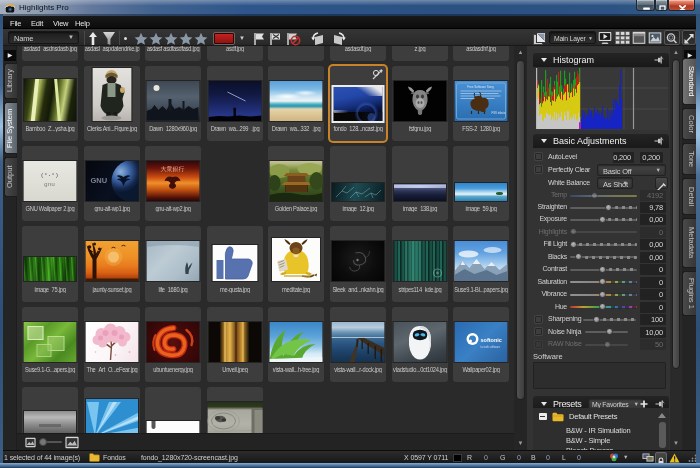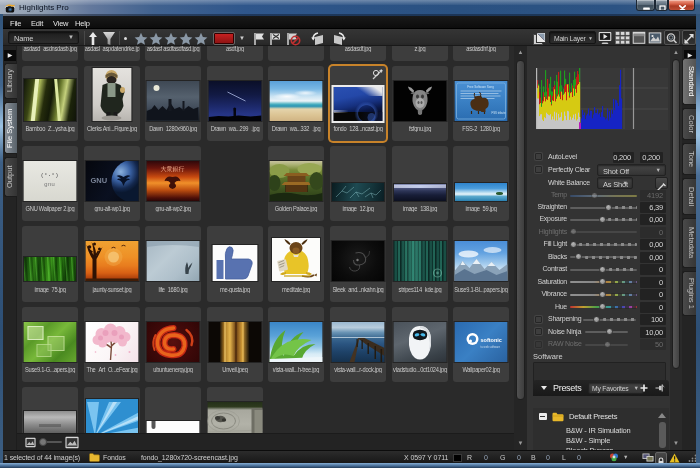--- a/index.html
+++ b/index.html
@@ -659,20 +659,30 @@
         <rect x="1.8" y="2" width="12.4" height="10" fill="#333"></rect>
         <path d="M2.4 10.5 L6 6 L8.5 8.5 L11 5 L13.6 10.5 Z" fill="#bbb"></path>
       </svg>
 </div>
 <div id="vscroll">
       <div class="sbarrow" style="top:0;">▲</div>
       <div class="thumb"></div>
       <div class="sbarrow" style="bottom:1px;">▼</div>
     </div>
 <div id="rpanel">
+<div class="sechead" style="top:7px;">
+        <div class="tri"></div>
+        <div class="nm">Histogram</div>
+        <svg class="pin" style="left:auto;right:5px;top:3px;" width="10" height="8" viewBox="0 0 10 8">
+          <path d="M0.5 4 L4 4" stroke="#c8c8c8" stroke-width="1"></path>
+          <rect x="4" y="1.8" width="2.6" height="4.4" fill="#c8c8c8"></rect>
+          <path d="M7.2 0.5 L7.2 7.5" stroke="#c8c8c8" stroke-width="1.1"></path>
+          <path d="M7.2 1 L9.3 3" stroke="#c8c8c8" stroke-width="0.8"></path>
+        </svg>
+      </div>
 <div style="position:absolute;left:9px;top:22px;width:132px;height:62px;background:#383838;">
 <svg width="132" height="62" viewBox="0 0 132 62" style="position:absolute;left:0;top:0;">
 <line x1="44" y1="0" x2="44" y2="61" stroke="#494949"></line>
           <line x1="88" y1="0" x2="88" y2="61" stroke="#494949"></line>
 <line x1="0" y1="20" x2="132" y2="20" stroke="#494949"></line>
           <line x1="0" y1="41" x2="132" y2="41" stroke="#494949"></line>
 <rect x="1" y="22.6" width="1.15" height="38.4" fill="#1e9e1e"></rect>
           <rect x="1" y="12.2" width="1.15" height="48.8" fill="#c22016"></rect>
           <rect x="1" y="20.1" width="1.15" height="40.9" fill="#d6ca12"></rect>
           <rect x="1" y="30.5" width="1.15" height="30.5" fill="#c6c6c6"></rect>
@@ -886,47 +896,57 @@
           <rect x="80" y="32.4" width="1.15" height="28.6" fill="#1624c4"></rect>
           <rect x="81" y="34.9" width="1.15" height="26.1" fill="#1624c4"></rect>
           <rect x="82" y="38.0" width="1.15" height="23.0" fill="#1624c4"></rect>
           <rect x="83" y="17.1" width="1.15" height="43.9" fill="#1624c4"></rect>
           <rect x="84" y="1.8" width="1.15" height="59.2" fill="#1624c4"></rect>
           <rect x="85" y="30.5" width="1.15" height="30.5" fill="#1624c4"></rect>
 <line x1="0.6" y1="0" x2="0.6" y2="61" stroke="#b8b8b8" stroke-width="1.2"></line>
 <line x1="97.5" y1="0" x2="97.5" y2="61" stroke="#989898" stroke-width="1.2"></line>
 </svg>
       </div>
+<div class="sechead" style="top:88px;">
+        <div class="tri"></div>
+        <div class="nm">Basic Adjustments</div>
+        <svg class="pin" style="left:auto;right:5px;top:3px;" width="10" height="8" viewBox="0 0 10 8">
+          <path d="M0.5 4 L4 4" stroke="#c8c8c8" stroke-width="1"></path>
+          <rect x="4" y="1.8" width="2.6" height="4.4" fill="#c8c8c8"></rect>
+          <path d="M7.2 0.5 L7.2 7.5" stroke="#c8c8c8" stroke-width="1.1"></path>
+          <path d="M7.2 1 L9.3 3" stroke="#c8c8c8" stroke-width="0.8"></path>
+        </svg>
+      </div>
 <div class="cb" style="top:107.0px;"></div>
 <div class="adjlbl" style="left:21px;top:106.5px;text-align:left;width:80px;">AutoLevel</div>
 <div class="valbox" style="left:86px;top:105.5px;width:21px;">0,200</div>
 <div class="valbox" style="left:113px;top:105.5px;width:23px;">0,200</div>
 <div class="cb" style="top:120.0px;"></div>
 <div class="adjlbl" style="left:21px;top:119.5px;text-align:left;width:80px;">Perfectly Clear</div>
 <div class="dd" style="left:70px;top:118.0px;width:69px;height:12px;background:linear-gradient(to bottom,#454545,#353535);border-color:#222;">
-        <span class="ddt" style="font-size:7.5px;top:1.5px;">Shot Off</span>
+        <span class="ddt" style="font-size:7.5px;top:1.5px;">Basic Off</span>
         <span class="dda" style="font-size:5.5px;">▼</span>
       </div>
 <div class="adjlbl" style="left:21px;top:132.5px;text-align:left;width:80px;">White Balance</div>
 <div class="dd" style="left:70px;top:131.0px;width:36px;height:12px;background:linear-gradient(to bottom,#454545,#353535);border-color:#222;">
         <span class="ddt" style="font-size:7.5px;top:1.5px;">As Shot</span>
         <span class="dda" style="font-size:5.5px;">▼</span>
       </div>
 <div style="position:absolute;left:128px;top:131.0px;width:13px;height:12px;background:linear-gradient(to bottom,#4a4a4a,#383838);border:1px solid #222;border-radius:2px;"><svg width="11" height="10" viewBox="0 0 11 10">
           <path d="M1.5 8.5 L6 4 M6 4 L7.5 2.5 M7 1.5 L9.5 4" stroke="#ddd" stroke-width="1.3"></path>
         </svg></div>
 <div class="adjlbl dim" style="left:-12px;top:145.0px;">Temp</div>
 <div class="strack" style="left:43px;top:148.5px;width:67px;background:linear-gradient(to right,#3a66a8,#9ab4cc 40%,#ccc87a 70%,#d8d25a 100%);opacity:.45;"></div>
       <div class="sknob" style="left:64.3px;top:145.5px;opacity:.45;"></div>
 <div class="valbox dim" style="left:113px;top:144.0px;width:26px;">4192</div>
 <div class="adjlbl" style="left:-12px;top:157.0px;">Straighten</div>
 <div class="strack" style="left:43px;top:160.5px;width:67px;background:#5e5e5e;"></div>
       <div class="strack" style="left:87.9px;top:160.0px;height:3px;width:22.1px;background:repeating-linear-gradient(to right,#8a8a8a 0,#8a8a8a 3px,transparent 3px,transparent 7px);"></div>
       <div class="sknob" style="left:78.4px;top:157.5px;"></div>
-<div class="valbox" style="left:113px;top:156.0px;width:26px;">6,39</div>
+<div class="valbox" style="left:113px;top:156.0px;width:26px;">9,78</div>
 <div class="adjlbl" style="left:-12px;top:169.0px;">Exposure</div>
 <div class="strack" style="left:43px;top:172.5px;width:67px;background:#5e5e5e;"></div>
       <div class="strack" style="left:81.2px;top:172.0px;height:3px;width:28.8px;background:repeating-linear-gradient(to right,#8a8a8a 0,#8a8a8a 3px,transparent 3px,transparent 7px);"></div>
       <div class="sknob" style="left:71.7px;top:169.5px;"></div>
 <div class="valbox" style="left:113px;top:168.0px;width:26px;">0,00</div>
 <div class="adjlbl dim" style="left:-12px;top:181.5px;">Highlights</div>
 <div class="strack" style="left:43px;top:185.0px;width:67px;background:#5e5e5e;opacity:.45;"></div>
       <div class="sknob" style="left:42.9px;top:182.0px;opacity:.45;"></div>
 <div class="valbox dim" style="left:113px;top:180.5px;width:26px;">0</div>
 <div class="adjlbl" style="left:-12px;top:194.0px;">Fill Light</div>
@@ -970,21 +990,21 @@
 <div class="strack" style="left:58px;top:285.0px;width:43px;background:#5e5e5e;"></div>
       <div class="sknob" style="left:78.6px;top:282.0px;"></div>
 <div class="valbox" style="left:113px;top:280.5px;width:26px;">10,00</div>
 <div class="cb" style="top:294.5px;opacity:.5;"></div>
 <div class="adjlbl dim" style="left:21px;top:294.0px;text-align:left;width:80px;">RAW Noise</div>
 <div class="strack" style="left:58px;top:297.5px;width:43px;background:#5e5e5e;opacity:.45;"></div>
       <div class="sknob" style="left:77.3px;top:294.5px;opacity:.45;"></div>
 <div class="valbox dim" style="left:113px;top:293.0px;width:26px;">50</div>
 <div style="position:absolute;left:6px;top:306px;font-size:7.5px;color:#d2d2d2;">Software</div>
 <div style="position:absolute;left:6px;top:316px;width:133px;height:27px;background:#2d2d2d;border:1px solid #212121;border-radius:1px;"></div>
-<div class="sechead" style="top:334px;height:16px;">
+<div class="sechead" style="top:350px;height:16px;">
         <div class="tri" style="top:6px;"></div>
         <div class="nm" style="font-size:9px;letter-spacing:-0.3px;top:3px;">Presets</div>
         <div class="dd" style="left:55px;top:2px;width:56px;height:12px;background:linear-gradient(to bottom,#454545,#353535);border-color:#222;">
           <span class="ddt" style="font-size:6.8px;top:2px;left:3px;">My Favorites</span>
           <span class="dda" style="font-size:5.5px;">▼</span>
         </div>
         <svg style="position:absolute;right:21px;top:4px;" width="8" height="8" viewBox="0 0 8 8">
           <path d="M4 0.5 L4 7.5 M0.5 4 L7.5 4" stroke="#e8e8e8" stroke-width="1.7"></path>
         </svg>
         <svg class="pin" style="left:auto;right:4px;top:4px;" width="10" height="8" viewBox="0 0 10 8">

